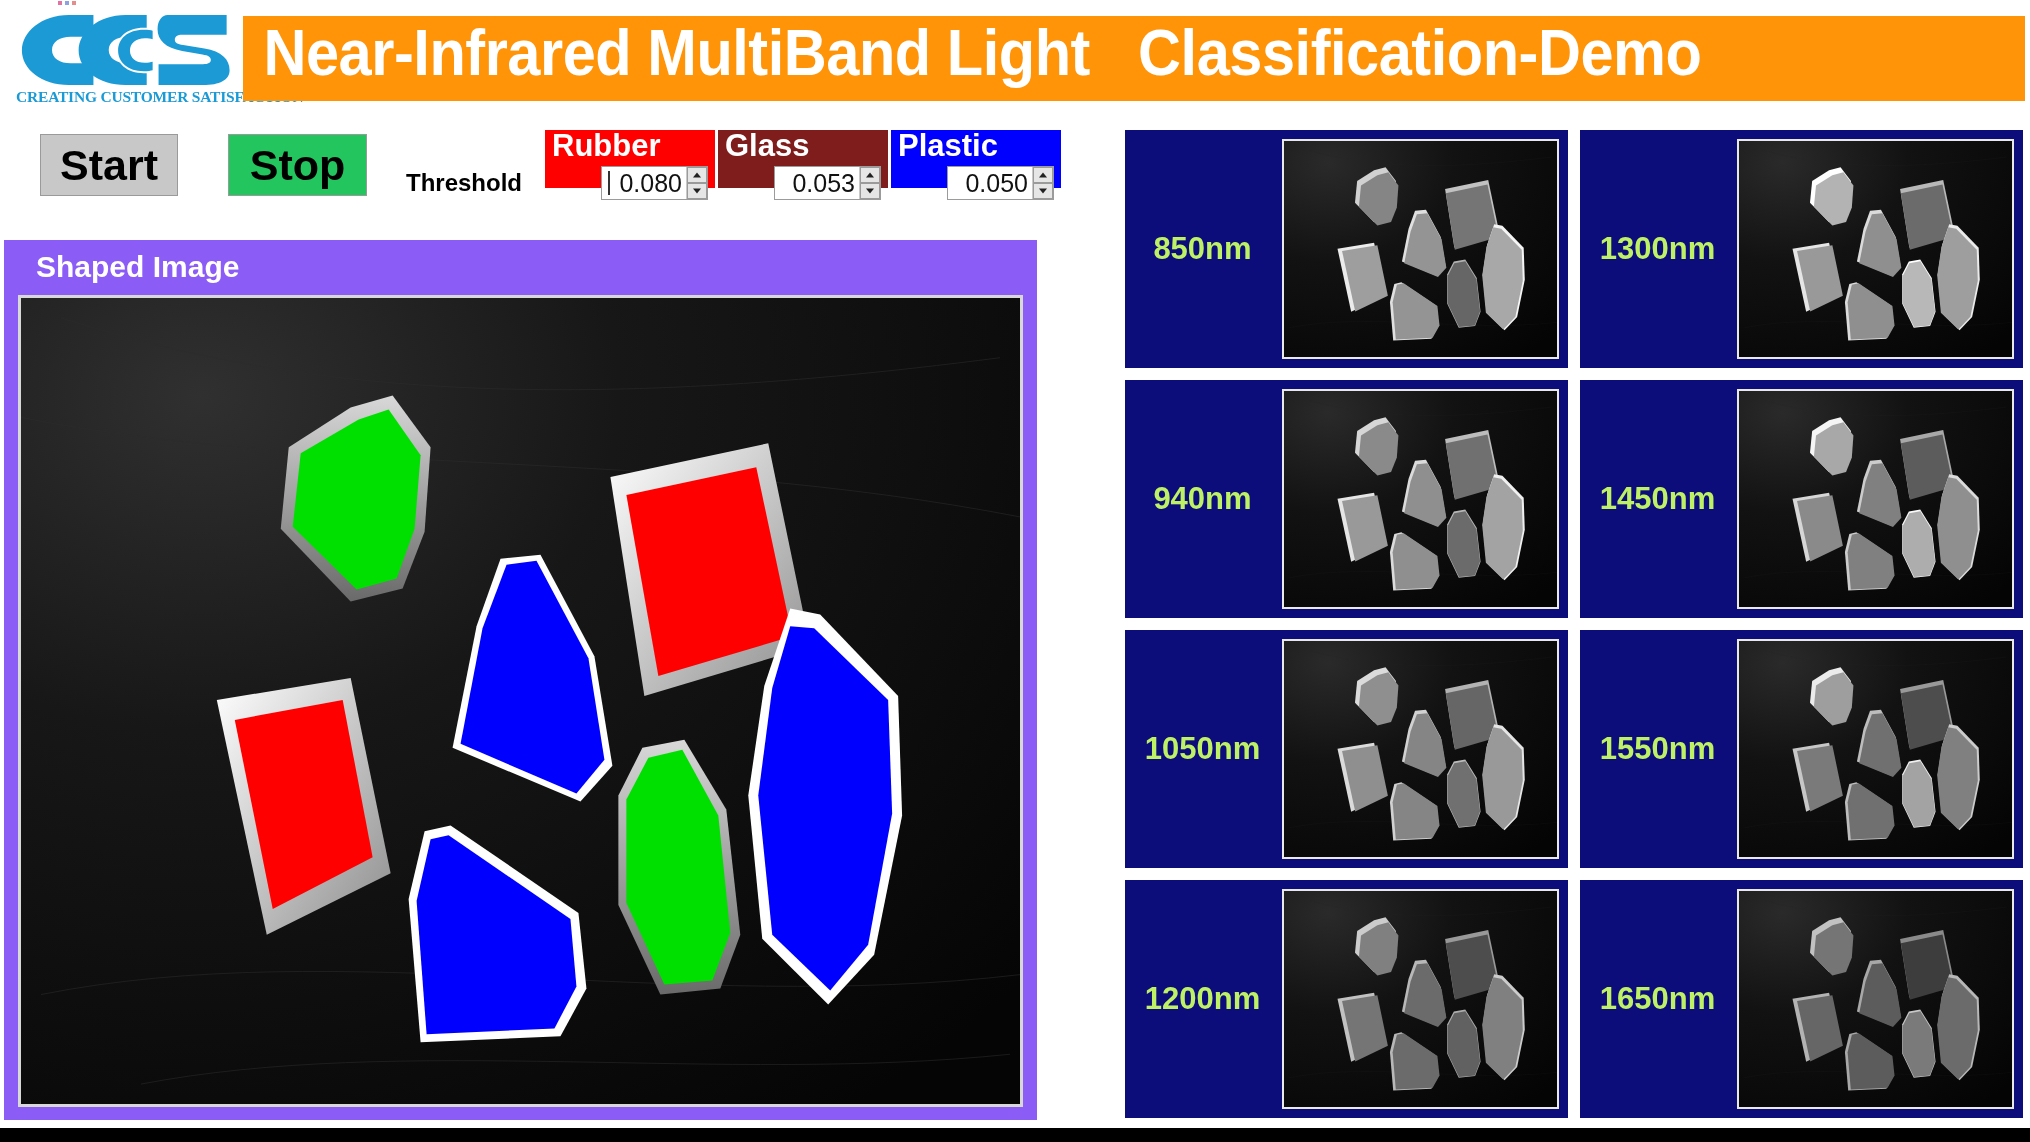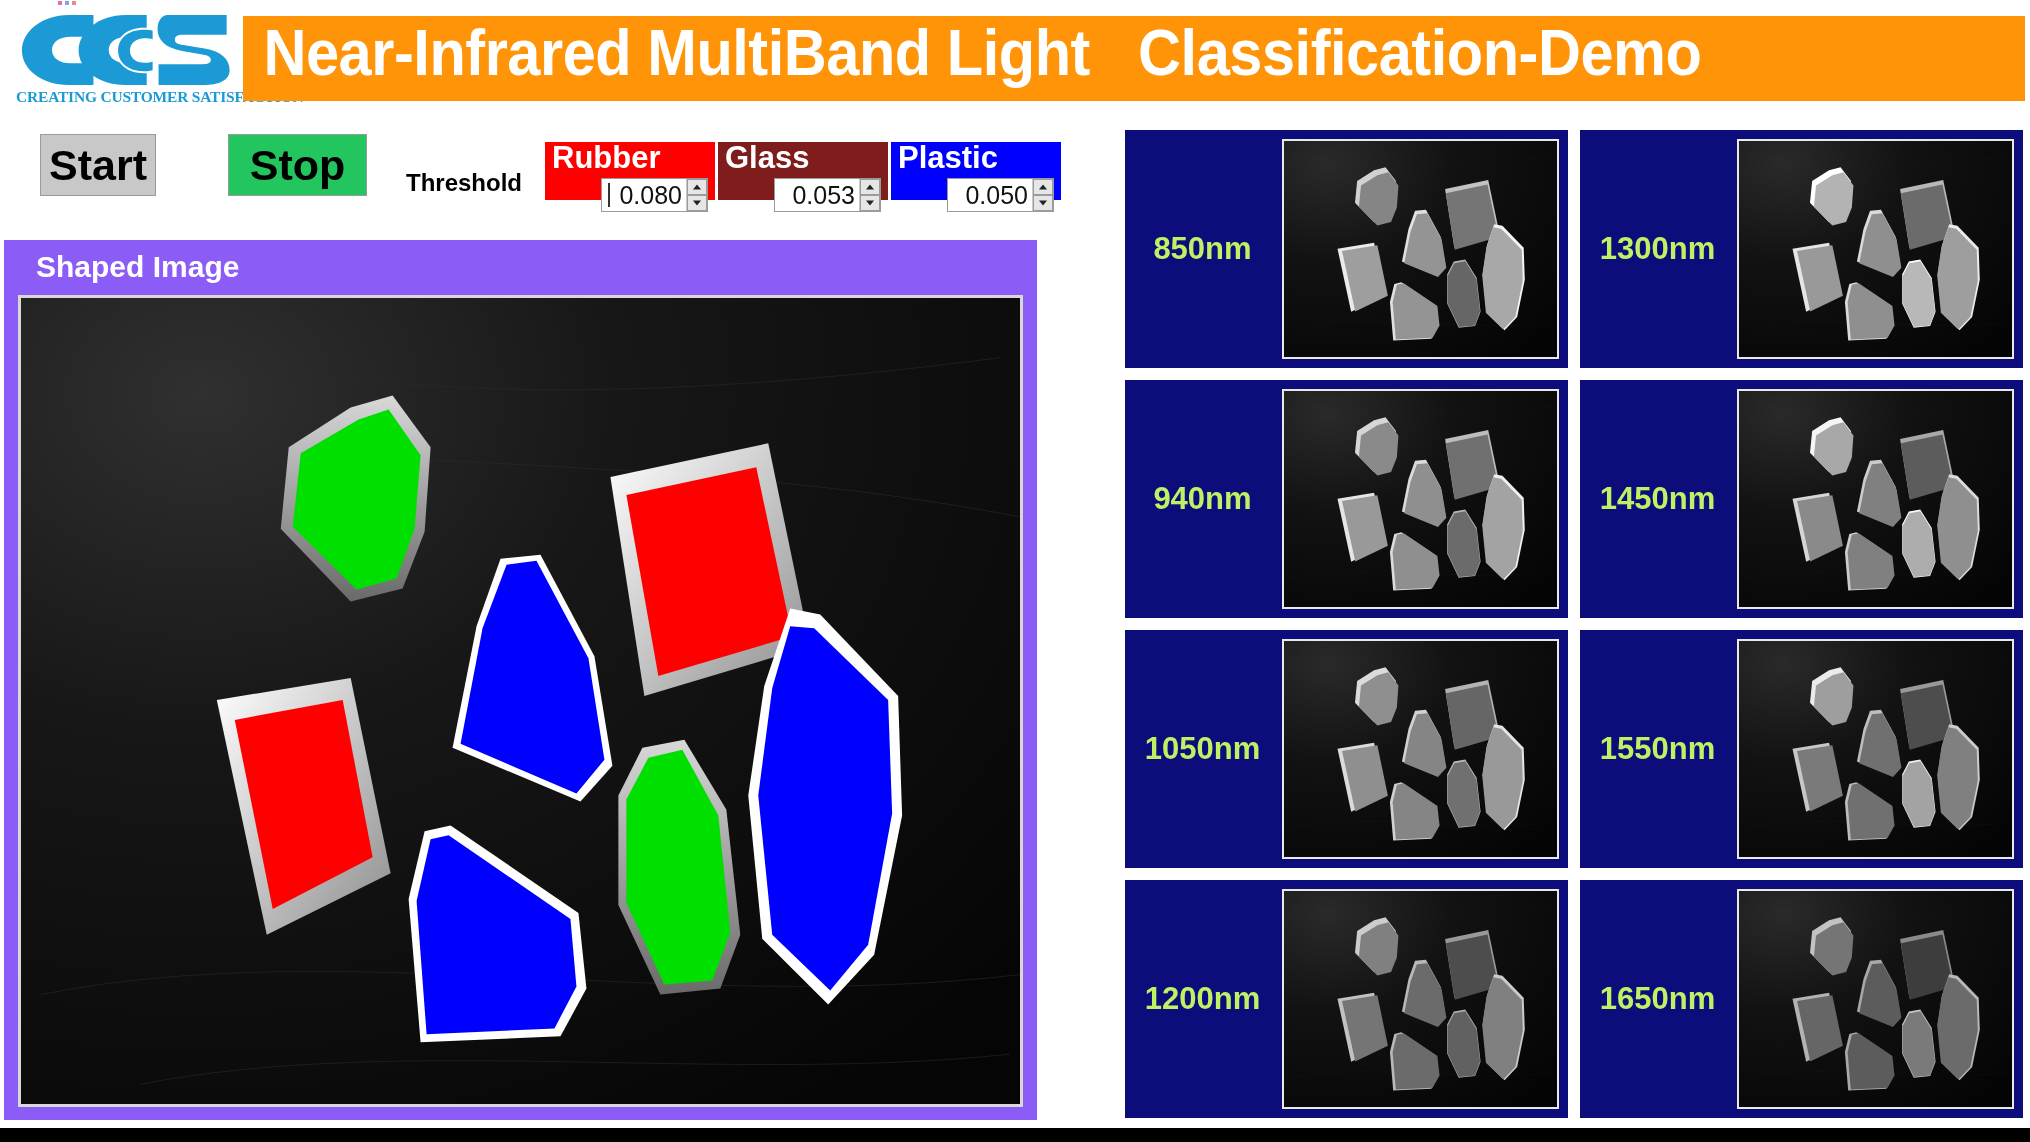--- a/index.html
+++ b/index.html
@@ -52,29 +52,29 @@
   
   .toolbar{position:absolute;left:0;top:118px;width:1040px;height:100px;background:#fff;}
   .btn{
     position:absolute;top:16px;height:62px;
     border:1px solid #9a9a9a;
     display:flex;align-items:center;justify-content:center;
     font-size:43px;font-weight:bold;color:#000;
     font-family:"Liberation Sans",sans-serif;
     box-sizing:border-box;
   }
-  .btn-start{left:40px;width:116px;background:#c8c8c8;}
+  .btn-start{left:40px;width:138px;background:#c8c8c8;}
   .btn-stop{left:228px;width:139px;background:#22c55e;}
   .thr-label{
     position:absolute;left:406px;top:169px;
     font-size:24px;font-weight:bold;color:#000;
     font-family:"Liberation Sans",sans-serif;
   }
   .thr-group{
-    position:absolute;top:142px;height:58px;
+    position:absolute;top:130px;height:58px;
     box-sizing:border-box;
   }
   .thr-g0{left:545px;width:170px;background:#FF0000;}
   .thr-g1{left:718px;width:170px;background:#7f1d1d;}
   .thr-g2{left:891px;width:170px;background:#0000FF;}
   .thr-name{
     position:absolute;left:7px;top:-2px;
     font-size:31px;font-weight:bold;color:#ffffff;
     font-family:"Liberation Sans",sans-serif;
     white-space:nowrap;

